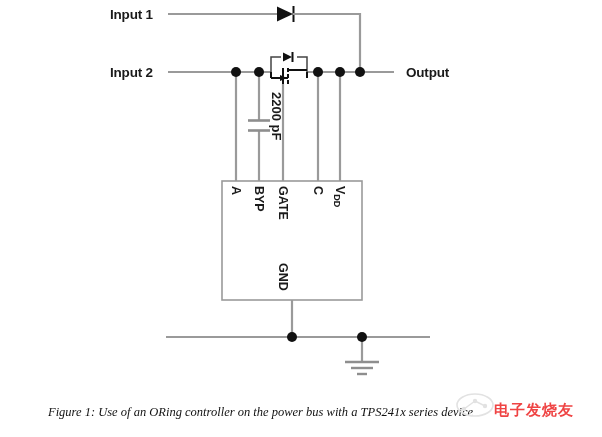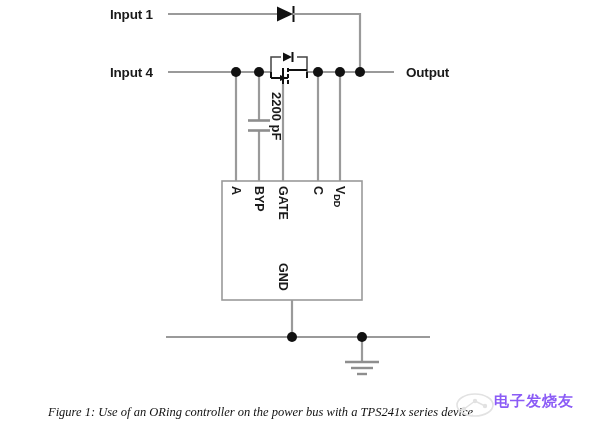--- a/index.html
+++ b/index.html
@@ -113,25 +113,25 @@
     color: #111111;
     white-space: nowrap;
   }
   .watermark {
     position: absolute;
     pointer-events: none;
     user-select: none;
   }
   .wm-cn {
     left: 494px;
-    top: 392px;
+    top: 401px;
     font-family: "DejaVu Sans", sans-serif;
     font-size: 15px;
     font-weight: bold;
-    color: #8b5cf6;
+    color: #ef4444;
     letter-spacing: 1px;
     white-space: nowrap;
     text-align: center;
   }
   .wm-url {
     left: 492px;
     top: 411px;
     font-family: "Liberation Sans", sans-serif;
     font-size: 10.5px;
     color: #dcdcdc;
@@ -216,21 +216,21 @@
     <circle class="node-dot" cx="259" cy="72" r="5"></circle>
     <circle class="node-dot" cx="318" cy="72" r="5"></circle>
     <circle class="node-dot" cx="340" cy="72" r="5"></circle>
     <circle class="node-dot" cx="360" cy="72" r="5"></circle>
     <circle class="node-dot" cx="292" cy="337" r="5"></circle>
     <circle class="node-dot" cx="362" cy="337" r="5"></circle>
 
   </svg>
 
   <div class="port-label" style="left:110px; top:7px;">Input 1</div>
-  <div class="port-label" style="left:110px; top:65px;">Input 4</div>
+  <div class="port-label" style="left:110px; top:65px;">Input 2</div>
   <div class="port-label" style="left:406px; top:65px;">Output</div>
 
   <div class="comp-label" style="left:284px; top:92px;">2200 pF</div>
 
   <div class="pin-label" style="left:243px; top:186px;">A</div>
   <div class="pin-label" style="left:266px; top:186px;">BYP</div>
   <div class="pin-label" style="left:290px; top:186px;">GATE</div>
   <div class="pin-label" style="left:325px; top:186px;">C</div>
   <div class="pin-label" style="left:347px; top:186px;"><span>V</span><span class="sub">DD</span></div>
   <div class="pin-label" style="left:290px; top:263px;">GND</div>

